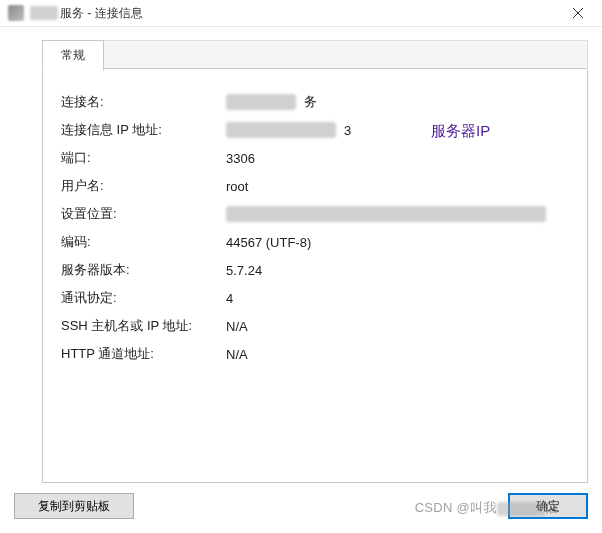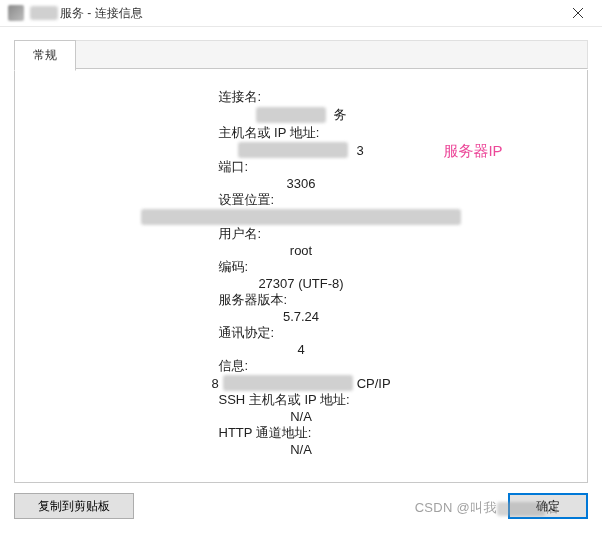--- a/index.html
+++ b/index.html
@@ -57,20 +57,21 @@
       font-size: 14px;
       color: #333;
       cursor: pointer;
     }
 
     .tabs-area {
       padding: 12px 14px 0 14px;
       flex: 1;
       display: flex;
       flex-direction: column;
+      margin-left: 28px;
     }
     .tab-header {
       display: flex;
       position: relative;
     }
     .tab {
       padding: 6px 18px 6px 18px;
       font-size: 12px;
       color: #333;
       background: #fff;
@@ -95,37 +96,36 @@
       border-top: none;
       flex: 1;
       padding: 18px 18px 10px 18px;
       overflow: hidden;
     }
     .row {
       display: flex;
       align-items: center;
       min-height: 28px;
       font-size: 13px;
-      flex-direction: column;
     }
     .label {
       width: 165px;
       color: #222;
       flex-shrink: 0;
     }
     .value {
       color: #222;
       display: flex;
       align-items: center;
       gap: 8px;
       position: relative;
     }
     .annotation {
       position: absolute;
-      color: #ec4899;
+      color: #4c1d95;
       font-size: 15px;
       font-weight: 400;
       left: 205px;
       top: 0;
       white-space: nowrap;
     }
     .footer {
       display: flex;
       justify-content: space-between;
       align-items: center;
@@ -194,69 +194,61 @@
 
       <div class="row">
         <div class="label">连接名:</div>
         <div class="value">
           <span class="smudge" style="width:70px;height:16px;"></span>
           <span>务</span>
         </div>
       </div>
 
       <div class="row">
-        <div class="label">主机名或 IP 地址:</div>
+        <div class="label">连接信息 IP 地址:</div>
         <div class="value">
           <span class="smudge" style="width:110px;height:16px;"></span>
           <span>3</span>
           <span class="annotation">服务器IP</span>
         </div>
       </div>
 
       <div class="row">
         <div class="label">端口:</div>
         <div class="value">3306</div>
       </div>
 
       <div class="row">
+        <div class="label">用户名:</div>
+        <div class="value">root</div>
+      </div>
+
+      <div class="row">
         <div class="label">设置位置:</div>
         <div class="value">
           <span class="smudge" style="width:320px;height:16px;"></span>
         </div>
       </div>
 
       <div class="row">
-        <div class="label">用户名:</div>
-        <div class="value">root</div>
-      </div>
-
-      <div class="row">
         <div class="label">编码:</div>
-        <div class="value">27307 (UTF-8)</div>
+        <div class="value">44567 (UTF-8)</div>
       </div>
 
 
       <div class="row">
         <div class="label">服务器版本:</div>
         <div class="value">5.7.24</div>
       </div>
 
       <div class="row">
         <div class="label">通讯协定:</div>
         <div class="value">4</div>
       </div>
 
-      <div class="row">
-        <div class="label">信息:</div>
-        <div class="value">
-          <span>8</span>
-          <span class="smudge" style="width:130px;height:16px;margin:0 -4px;"></span>
-          <span>CP/IP</span>
-        </div>
-      </div>
 
       <div class="row">
         <div class="label">SSH 主机名或 IP 地址:</div>
         <div class="value">N/A</div>
       </div>
 
       <div class="row">
         <div class="label">HTTP 通道地址:</div>
         <div class="value">N/A</div>
       </div>

